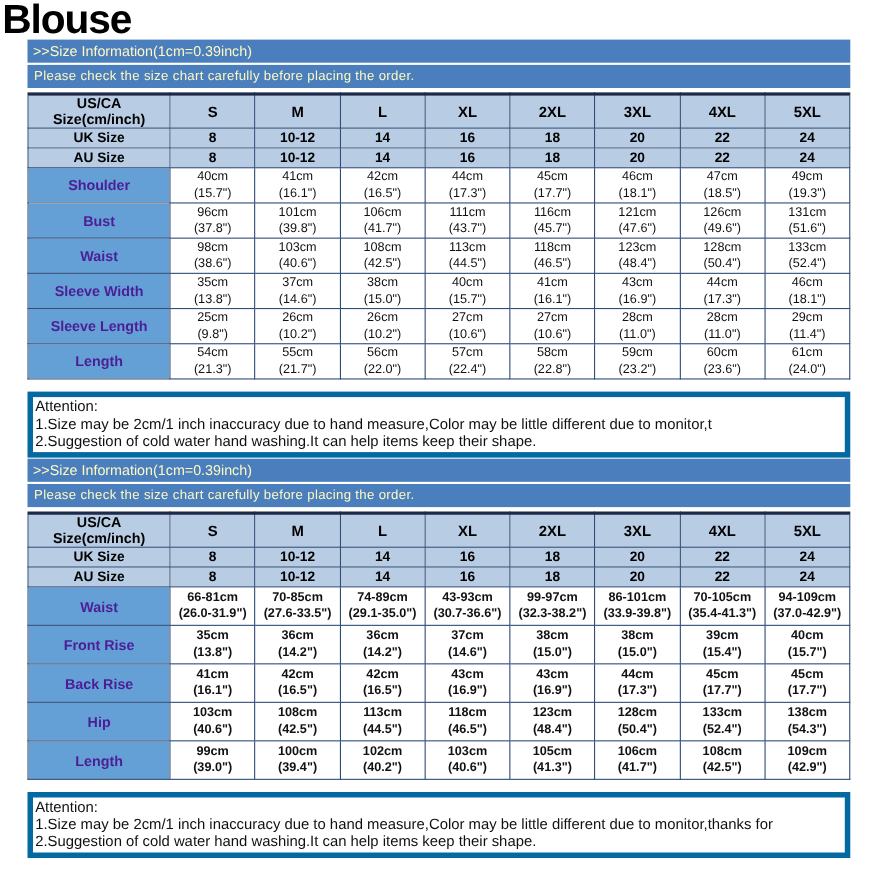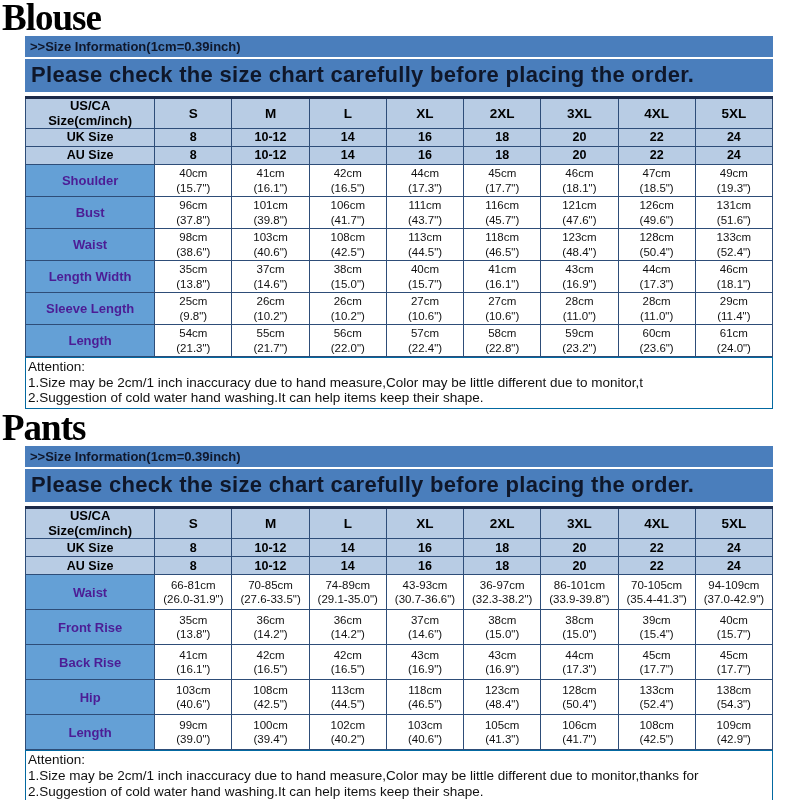--- a/index.html
+++ b/index.html
@@ -4,53 +4,53 @@
 <style>
   html,body{margin:0;padding:0;}
   body{
     width:800px;height:800px;overflow:hidden;background:#fff;
     font-family:"Liberation Sans","DejaVu Sans",sans-serif;
     color:#000;
   }
   .section{position:relative;}
   .heading{
     font-size:37px;font-weight:bold;line-height:0.95;
-    margin:0 0 1px 2px;letter-spacing:-1px;color:#000;font-family:Liberation Serif, serif;
+    margin:0 0 1px 2px;letter-spacing:-1px;color:#000;
   }
   .chartwrap{margin-left:25px;width:748px;}
   .bar{
-    background:#4a7ebc;color:#0f172a;font-weight:bold;
+    background:#4a7ebc;color:#fef9c3;font-weight:normal;
     box-sizing:border-box;width:100%;
   }
   .bar1{font-size:13px;padding:3px 0 3px 5px;margin-bottom:2px;}
-  .bar2{font-size:22px;padding:3px 0 4px 6px;margin-bottom:4px;letter-spacing:0.3px;}
+  .bar2{font-size:12px;padding:3px 0 4px 6px;margin-bottom:4px;letter-spacing:0.3px;}
   table.size-table{
     border-collapse:collapse;table-layout:fixed;width:100%;
     border:1px solid #2e4d78;border-top:3px solid #1b2a4a;
   }
   table.size-table th,table.size-table td{
     border:1px solid #2e4d78;text-align:center;vertical-align:middle;
     padding:0;overflow:hidden;
   }
   th.corner{
     background:#b8cce4;font-size:13px;font-weight:bold;height:29px;line-height:1.1;margin-top:20px;
   }
   th.size-h{background:#b8cce4;font-size:13.5px;font-weight:bold;}
   tr.uk-au th,tr.uk-au td{
     background:#b8cce4;font-size:12.5px;font-weight:bold;height:17px;line-height:1;text-align:center;
   }
   tr.m-row th.row-label{
     background:#64a0d6;color:#4c1d95;font-size:13px;font-weight:bold;
   }
   tr.m-row td{background:#fff;font-size:11.5px;height:31px;line-height:1.28;color:#111;}
-  .pants tr.m-row td{height:34px;}
+  .pants tr.m-row td{height:34px;font-weight:bold;}
   .cellline{display:block;}
   .attention{
-    border:1px solid #0369a1;box-sizing:border-box;width:100%;
-    font-size:13.5px;line-height:1.16;padding:1px 2px 2px 2px;color:#101010;
+    border:5px solid #0369a1;box-sizing:border-box;width:100%;
+    font-size:13.5px;line-height:1.16;padding:1px 2px 2px 2px;color:#101010;margin-top:11px;
   }
   .pants-heading-gap{margin-top:1px;}
 </style>
 </head>
 <body>
 
 <div class="section blouse">
   <h1 class="heading">Blouse</h1>
   <div class="chartwrap">
     <div class="bar bar1">&gt;&gt;Size Information(1cm=0.39inch)</div>
@@ -203,21 +203,21 @@
             <td>
               <span class="cellline">128cm</span>
               <span class="cellline">(50.4")</span>
             </td>
             <td>
               <span class="cellline">133cm</span>
               <span class="cellline">(52.4")</span>
             </td>
           </tr>
           <tr class="m-row">
-            <th class="row-label">Length Width</th>
+            <th class="row-label">Sleeve Width</th>
             <td>
               <span class="cellline">35cm</span>
               <span class="cellline">(13.8")</span>
             </td>
             <td>
               <span class="cellline">37cm</span>
               <span class="cellline">(14.6")</span>
             </td>
             <td>
               <span class="cellline">38cm</span>
@@ -318,21 +318,20 @@
       </table>
     <div class="attention">
         <div>Attention:</div>
         <div>1.Size may be 2cm/1 inch inaccuracy due to hand measure,Color may be little different due to monitor,t</div>
         <div>2.Suggestion of cold water hand washing.It can help items keep their shape.</div>
       </div>
   </div>
 </div>
 
 <div class="section pants pants-heading-gap">
-  <h1 class="heading">Pants</h1>
   <div class="chartwrap">
     <div class="bar bar1">&gt;&gt;Size Information(1cm=0.39inch)</div>
     <div class="bar bar2">Please check the size chart carefully before placing the order.</div>
     <table class="size-table">
         <colgroup>
           <col style="width: 17.3%;">
           <col>
           <col>
           <col>
           <col>
@@ -390,21 +389,21 @@
             </td>
             <td>
               <span class="cellline">74-89cm</span>
               <span class="cellline">(29.1-35.0")</span>
             </td>
             <td>
               <span class="cellline">43-93cm</span>
               <span class="cellline">(30.7-36.6")</span>
             </td>
             <td>
-              <span class="cellline">36-97cm</span>
+              <span class="cellline">99-97cm</span>
               <span class="cellline">(32.3-38.2")</span>
             </td>
             <td>
               <span class="cellline">86-101cm</span>
               <span class="cellline">(33.9-39.8")</span>
             </td>
             <td>
               <span class="cellline">70-105cm</span>
               <span class="cellline">(35.4-41.3")</span>
             </td>

